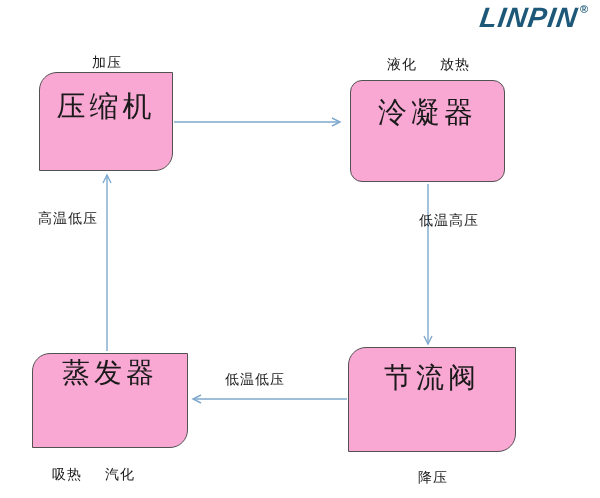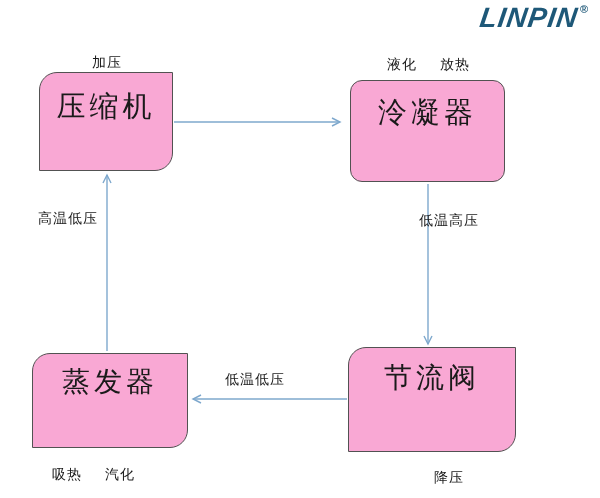--- a/index.html
+++ b/index.html
@@ -49,34 +49,34 @@
     align-items: flex-start;
     box-sizing: border-box;
   }
   .node span {
     letter-spacing: 4px;
     white-space: nowrap;
   }
   .node-compressor { left: 39px;  top: 72px;  width: 134px; height: 99px;  font-size: 29px; padding-top: 14px; }
   .node-condenser  { left: 350px; top: 80px;  width: 155px; height: 102px; font-size: 29px; padding-top: 12px; border-radius: 12px; }
   .node-throttle   { left: 348px; top: 347px; width: 168px; height: 105px; font-size: 28px; padding-top: 11px; font-family: Liberation Serif, serif; }
-  .node-evaporator { left: 32px;  top: 353px; width: 156px; height: 95px;  font-size: 28px; padding-top: 9px; }
+  .node-evaporator { left: 32px;  top: 353px; width: 156px; height: 95px;  font-size: 28px; }
 
   
   .ann {
     position: absolute;
     font-size: 14px;
     white-space: nowrap;
     letter-spacing: 1px;
   }
   .ann-pair { display: flex; }
   .ann-pair span + span { margin-left: 23px; }
   .ann-compressor        { left: 92px;  top: 54px; }
   .ann-condenser         { left: 387px; top: 56px; }
-  .ann-throttle          { left: 418px; top: 469px; margin-left: 16px; }
+  .ann-throttle          { left: 418px; top: 469px; }
   .ann-evaporator        { left: 52px;  top: 466px; }
   .lbl-hot-high-gas      { left: 203px; top: 95px; }
   .lbl-low-temp-high-p   { left: 419px; top: 212px; }
   .lbl-low-temp-low-p    { left: 225px; top: 371px; text-align: center; }
   .lbl-high-temp-low-p   { left: 38px;  top: 210px; text-align: right; }
 
   
   .arrows { position: absolute; left: 0; top: 0; }
   .arrows line { stroke: var(--arrow-color, #7ea8cd); stroke-width: 1.4; }
   .arrows marker path { stroke: var(--arrow-color, #7ea8cd); fill: none; stroke-width: 1.4; }

